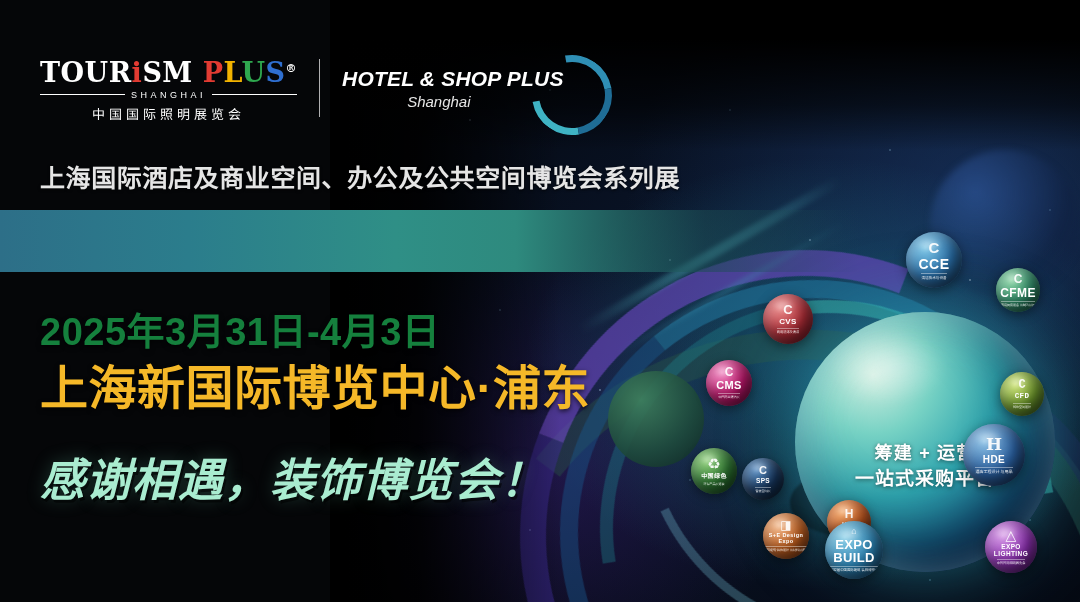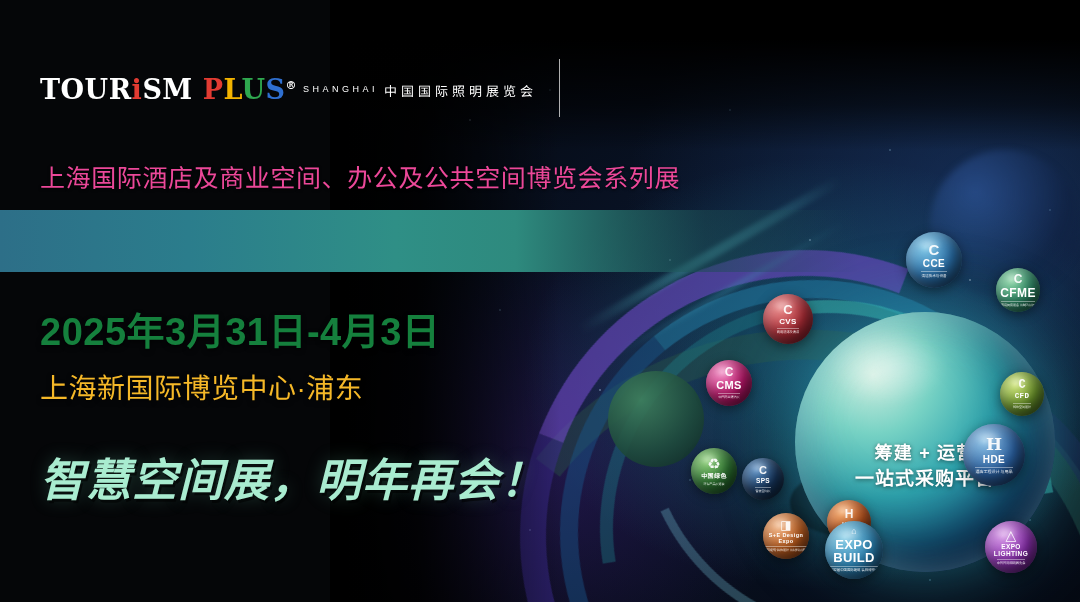--- a/index.html
+++ b/index.html
@@ -184,21 +184,21 @@
   .badge .bcode{
     font-weight:700;letter-spacing:.4px;line-height:1;
   }
   .badge .bsub{
     line-height:1.15;opacity:.9;margin-top:2px;
     border-top:1px solid rgba(255,255,255,.45);padding-top:2px;
   }
 
   .b-cce{left:906px;top:232px;width:56px;height:56px;
     background:radial-gradient(circle at 34% 28%,#7fc8e8,#2a6fa8 52%,#13375f 100%);}
-  .b-cce .bcode{font-size:10px;} .b-cce .bsub{font-size:3.6px;} .b-cce .bmark{font-size:15px;}
+  .b-cce .bcode{font-size:14px;} .b-cce .bsub{font-size:3.6px;} .b-cce .bmark{font-size:15px;}
 
   .b-cfme{left:996px;top:268px;width:44px;height:44px;
     background:radial-gradient(circle at 34% 28%,#8fd6a8,#2f8f6a 52%,#154a3c 100%);}
   .b-cfme .bcode{font-size:12px;} .b-cfme .bsub{font-size:3px;} .b-cfme .bmark{font-size:12px;}
 
   .b-cvs{left:763px;top:294px;width:50px;height:50px;
     background:radial-gradient(circle at 34% 28%,#e98a8a,#b02e38 52%,#6a1220 100%);}
   .b-cvs .bcode{font-size:8px;} .b-cvs .bsub{font-size:3.2px;} .b-cvs .bmark{font-size:13px;}
 
   .b-cms{left:706px;top:360px;width:46px;height:46px;
@@ -232,21 +232,21 @@
   .b-expobuild{left:825px;top:521px;width:58px;height:58px;
     background:radial-gradient(circle at 34% 28%,#8fd2ea,#2a7fae 52%,#113c63 100%);}
   .b-expobuild .bcode{font-size:13px;} .b-expobuild .bsub{font-size:3.4px;} .b-expobuild .bmark{font-size:9px;}
 
   .b-expolight{left:985px;top:521px;width:52px;height:52px;
     background:radial-gradient(circle at 34% 28%,#d89ce8,#8a2fae 52%,#47135e 100%);}
   .b-expolight .bcode{font-size:6.5px;} .b-expolight .bsub{font-size:3.2px;} .b-expolight .bmark{font-size:14px;}
 
   
   .logo-row{position:absolute;left:40px;top:52px;display:flex;align-items:center;height:72px;}
-  .tp-logo{display:flex;flex-direction:row;align-items:center;}
+  .tp-logo{display:flex;flex-direction:column;align-items:center;}
   .tp-word{
     font-family:"DejaVu Serif","Liberation Serif",serif;
     font-weight:700;font-size:27px;letter-spacing:.5px;line-height:30px;
     color:#ffffff;white-space:nowrap;
   }
   .tp-word .c-red{color:#e23b32;}
   .tp-word .c-p{color:#e23b32;}
   .tp-word .c-l{color:#f2b300;}
   .tp-word .c-u{color:#2fa84f;}
   .tp-word .c-s{color:#2f6fd0;}
@@ -284,21 +284,21 @@
     border-top-color:#2f8fb5;
     border-right-color:#1f6d96;
     border-bottom-color:#3fb3c4;
     border-left-color:transparent;
     transform:rotate(35deg);
   }
 
   
   .series-line{
     position:absolute;left:40px;top:158px;
-    font-size:25px;font-weight:400;color:#ec4899;letter-spacing:.6px;
+    font-size:25px;font-weight:700;color:#e5e5e5;letter-spacing:.6px;
     white-space:nowrap;
     text-shadow:0 1px 3px rgba(0,0,0,.8);
   }
 
   .title-bar{
     position:absolute;left:0;top:210px;width:860px;height:62px;
     background:linear-gradient(90deg,#2d6f88 0%,#2b7d8c 22%,#2f8f86 46%,#2e8a7e 60%,rgba(28,76,84,.55) 82%,rgba(10,26,34,0) 100%);
   }
   .title-text{
     position:absolute;left:40px;top:215px;
@@ -308,21 +308,21 @@
   }
 
   .date-line{
     position:absolute;left:40px;top:310px;
     font-size:38px;font-weight:700;color:#15803d;letter-spacing:.5px;
     white-space:nowrap;line-height:44px;
     text-shadow:0 2px 5px rgba(0,0,0,.7);
   }
   .venue-line{
     position:absolute;left:40px;top:367px;
-    font-size:28px;font-weight:400;color:#f5b828;letter-spacing:.5px;
+    font-size:48px;font-weight:700;color:#f5b828;letter-spacing:.5px;
     white-space:nowrap;line-height:44px;
     text-shadow:0 2px 5px rgba(0,0,0,.7);
   }
 
   .slogan{
     position:absolute;left:40px;top:452px;
     font-size:45px;font-weight:700;font-style:italic;
     color:#a9ecd0;letter-spacing:1px;white-space:nowrap;line-height:58px;
     text-shadow:2px 3px 0 rgba(0,0,0,.55), 0 0 18px rgba(120,230,190,.25);
   }
@@ -434,25 +434,30 @@
       <div class="tp-rule">
         <span class="ln"></span>
         <span class="shg">SHANGHAI</span>
         <span class="ln"></span>
       </div>
       <div class="tp-cn">中国国际照明展览会</div>
     </div>
 
     <div class="logo-divider"></div>
 
+    <div class="hsp-logo">
+      <div class="hsp-ring"></div>
+      <div class="hsp-word">HOTEL &amp; SHOP PLUS</div>
+      <div class="hsp-sub">Shanghai</div>
+    </div>
 
   </div>
 
   <div class="series-line">上海国际酒店及商业空间、办公及公共空间博览会系列展</div>
 
   <div class="title-bar"></div>
 
   <div class="date-line">2025年3月31日-4月3日</div>
   <div class="venue-line">上海新国际博览中心·浦东</div>
 
-  <div class="slogan">智慧空间展，明年再会！</div>
+  <div class="slogan">感谢相遇，装饰博览会！</div>
 
 </div>
 
 </body></html>

